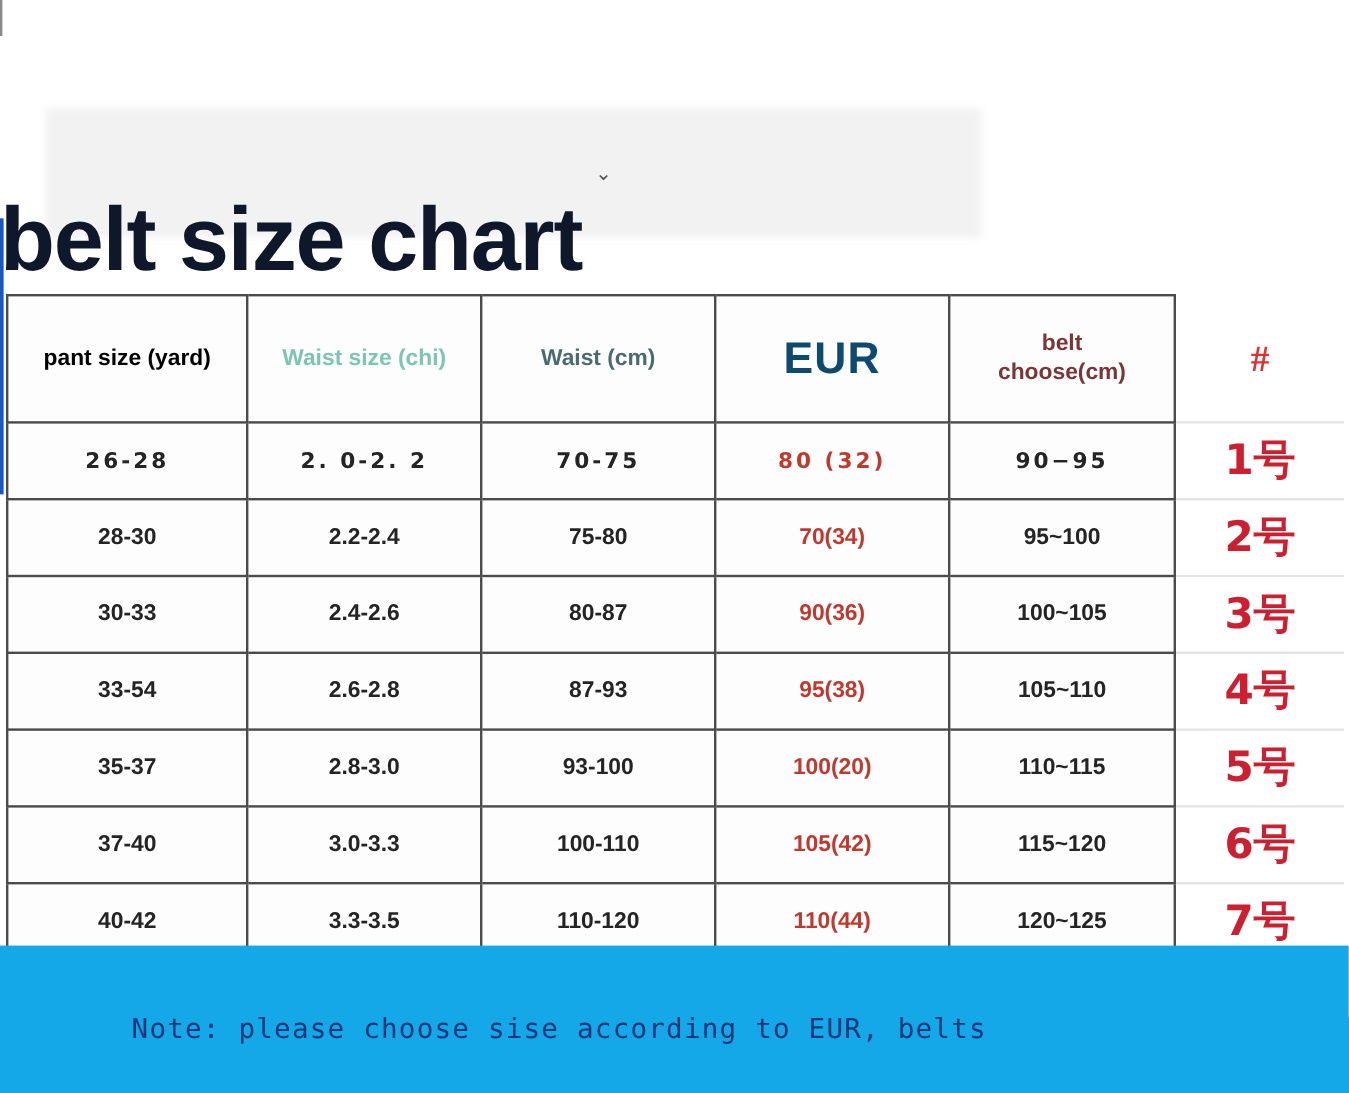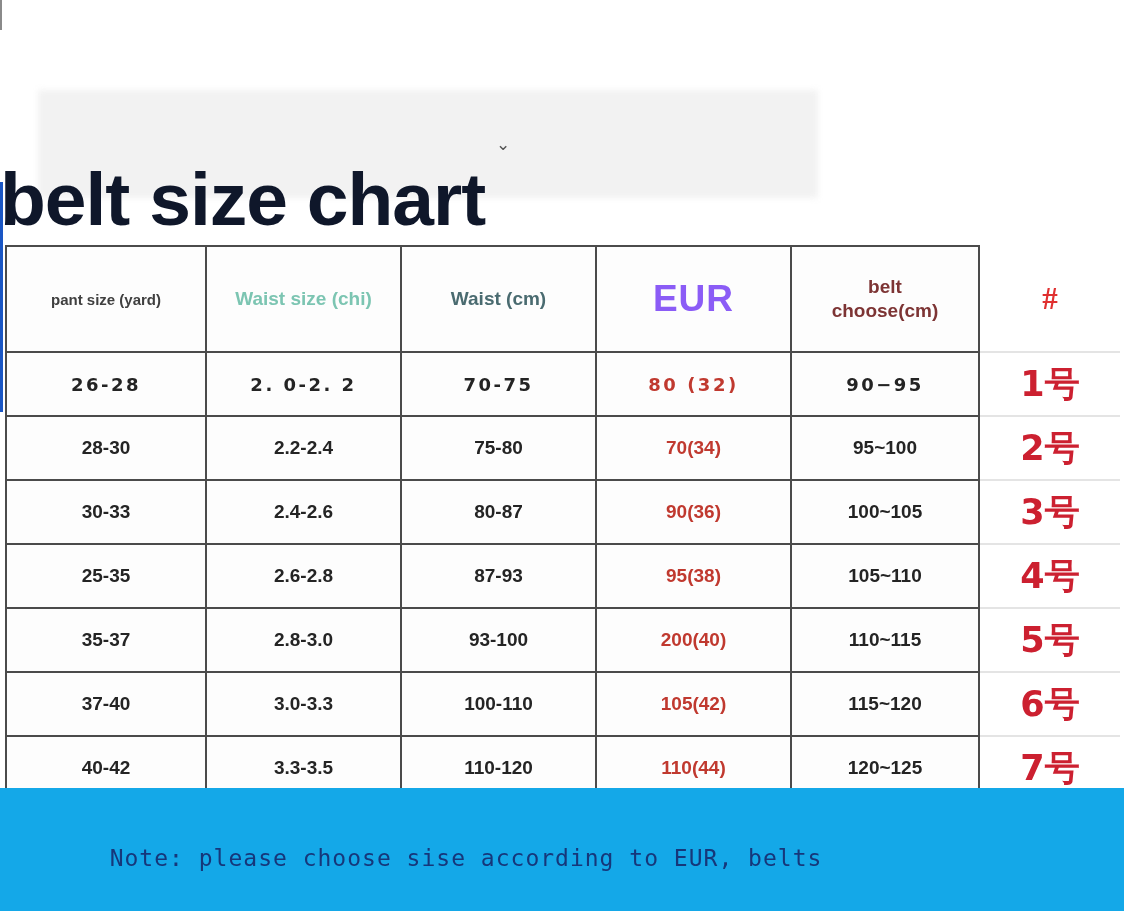--- a/index.html
+++ b/index.html
@@ -105,39 +105,39 @@
     text-align: center;
     vertical-align: middle;
     background: #ffffff;
   }
 
   thead .c-main { height: 104px; }
   thead .c-hao  { height: 104px; }
   tbody tr td { height: 62px; }
 
   .h-pant {
-    font-size: 15px;
-    font-weight: bold;
-    color: #404040;
+    font-size: 19px;
+    font-weight: bold;
+    color: #000000;
   }
   .h-chi {
     font-size: 19px;
     font-weight: bold;
     color: #7cc5b2;
   }
   .h-waistcm {
     font-size: 19px;
     font-weight: bold;
     color: #4a6b70;
     text-align: center;
   }
   .h-eur {
     font-size: 37px;
     font-weight: bold;
-    color: #8b5cf6;
+    color: #0c4a6e;
     letter-spacing: 1px;
   }
   .h-belt {
     font-size: 19px;
     font-weight: bold;
     color: #7d3434;
     line-height: 1.25;
   }
   .h-hash {
     font-size: 31px;
@@ -252,32 +252,32 @@
       </tr>
       <tr>
         <td class="c-main v-dark">30-33</td>
         <td class="c-main v-dark">2.4-2.6</td>
         <td class="c-main v-dark">80-87</td>
         <td class="c-main v-red">90(36)</td>
         <td class="c-main v-dark">100~105</td>
         <td class="c-hao  v-hao">3号</td>
       </tr>
       <tr>
-        <td class="c-main v-dark">25-35</td>
+        <td class="c-main v-dark">33-54</td>
         <td class="c-main v-dark">2.6-2.8</td>
         <td class="c-main v-dark">87-93</td>
         <td class="c-main v-red">95(38)</td>
         <td class="c-main v-dark">105~110</td>
         <td class="c-hao  v-hao">4号</td>
       </tr>
       <tr>
         <td class="c-main v-dark">35-37</td>
         <td class="c-main v-dark">2.8-3.0</td>
         <td class="c-main v-dark">93-100</td>
-        <td class="c-main v-red">200(40)</td>
+        <td class="c-main v-red">100(20)</td>
         <td class="c-main v-dark">110~115</td>
         <td class="c-hao  v-hao">5号</td>
       </tr>
       <tr>
         <td class="c-main v-dark">37-40</td>
         <td class="c-main v-dark">3.0-3.3</td>
         <td class="c-main v-dark">100-110</td>
         <td class="c-main v-red">105(42)</td>
         <td class="c-main v-dark">115~120</td>
         <td class="c-hao  v-hao">6号</td>

